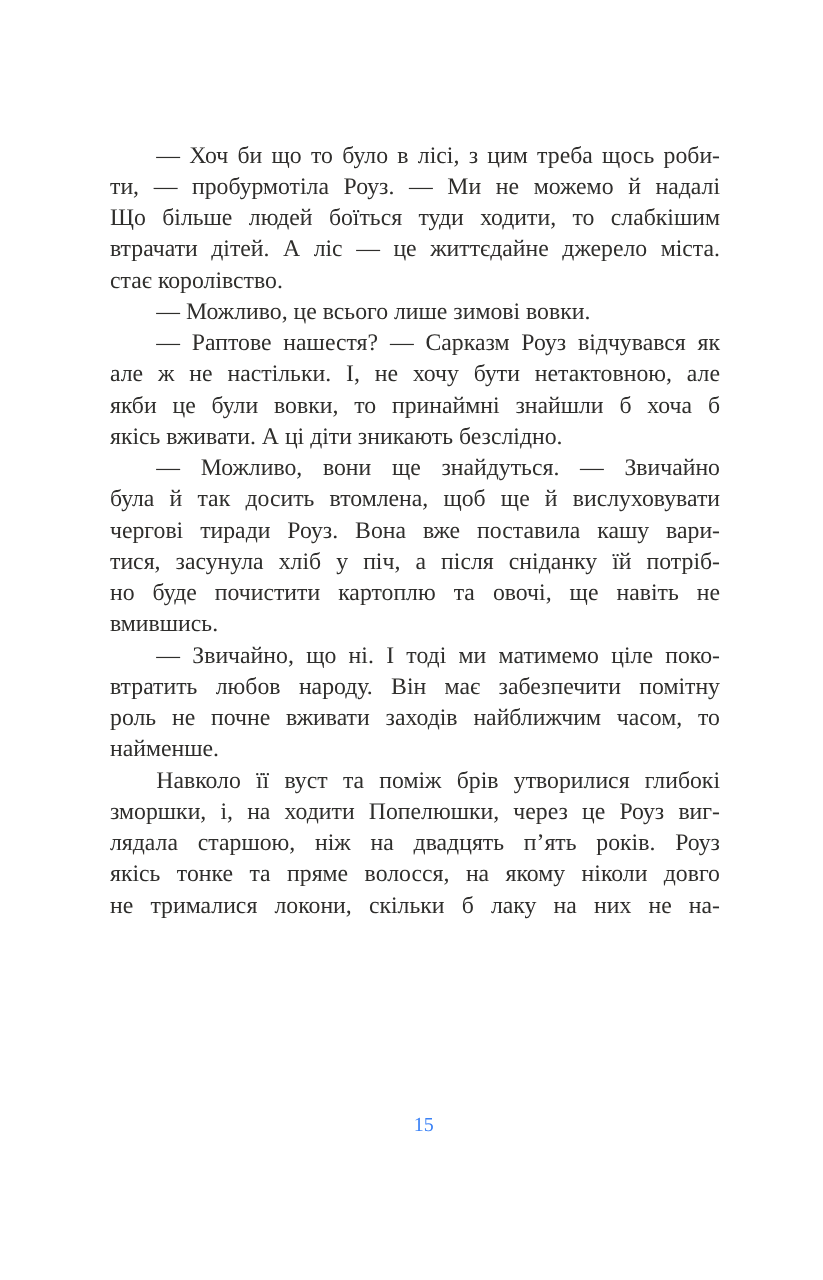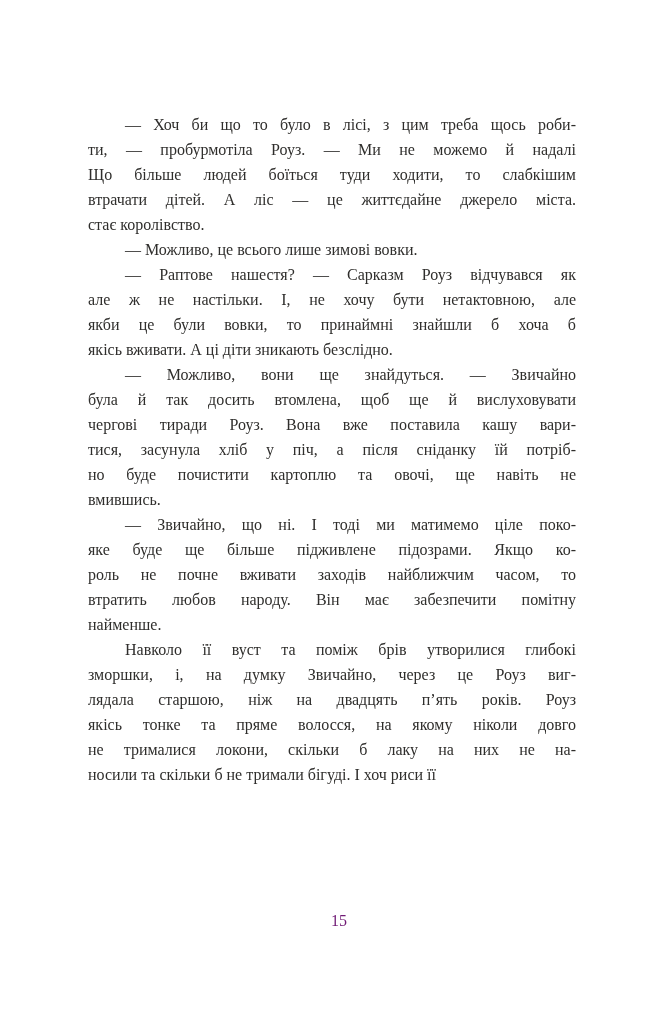--- a/index.html
+++ b/index.html
@@ -20,21 +20,21 @@
     width: 658px;
     height: 1024px;
     background: #ffffff;
   }
   .text-block {
     position: absolute;
     left: 88px;
     top: 112px;
     width: 488px;
     color: #2f2e2c;
-    font-size: 16px;
+    font-size: 19px;
     line-height: 25px;
     -webkit-font-smoothing: antialiased;
   }
   .paragraph {
     margin: 0;
     padding: 0;
   }
   .line {
     text-align: justify;
     text-align-last: justify;
@@ -45,23 +45,23 @@
   .line.first {
     text-indent: 37px;
   }
   .line.last {
     text-align-last: left;
   }
   .page-number {
     position: absolute;
     left: 0;
     right: 0;
-    top: 911px;
+    top: 891px;
     text-align: center;
-    color: #701a75;
+    color: #3b82f6;
     font-size: 16px;
     line-height: 20px;
     padding-left: 20px;
   }
 </style>
 </head>
 <body>
 
 <div class="page">
   <div class="text-block">
@@ -84,28 +84,26 @@
       <div class="paragraph">
         <div class="line first">— Можливо, вони ще знайдуться. — Звичайно</div>
         <div class="line">була й так досить втомлена, щоб ще й вислуховувати</div>
         <div class="line">чергові тиради Роуз. Вона вже поставила кашу вари-</div>
         <div class="line">тися, засунула хліб у піч, а після сніданку їй потріб-</div>
         <div class="line">но буде почистити картоплю та овочі, ще навіть не</div>
         <div class="line last">вмившись.</div>
       </div>
       <div class="paragraph">
         <div class="line first">— Звичайно, що ні. І тоді ми матимемо ціле поко-</div>
-        <div class="line">яке буде ще більше підживлене підозрами. Якщо ко-</div>
+        <div class="line">втратить любов народу. Він має забезпечити помітну</div>
         <div class="line">роль не почне вживати заходів найближчим часом, то</div>
-        <div class="line">втратить любов народу. Він має забезпечити помітну</div>
         <div class="line last">найменше.</div>
       </div>
       <div class="paragraph">
         <div class="line first">Навколо її вуст та поміж брів утворилися глибокі</div>
-        <div class="line">зморшки, і, на думку Звичайно, через це Роуз виг-</div>
+        <div class="line">зморшки, і, на ходити Попелюшки, через це Роуз виг-</div>
         <div class="line">лядала старшою, ніж на двадцять п’ять років. Роуз</div>
         <div class="line">якісь тонке та пряме волосся, на якому ніколи довго</div>
         <div class="line">не трималися локони, скільки б лаку на них не на-</div>
-        <div class="line last">носили та скільки б не тримали бігуді. І хоч риси її</div>
       </div>
     </div>
   <div class="page-number">15</div>
 </div>
 
 </body></html>

